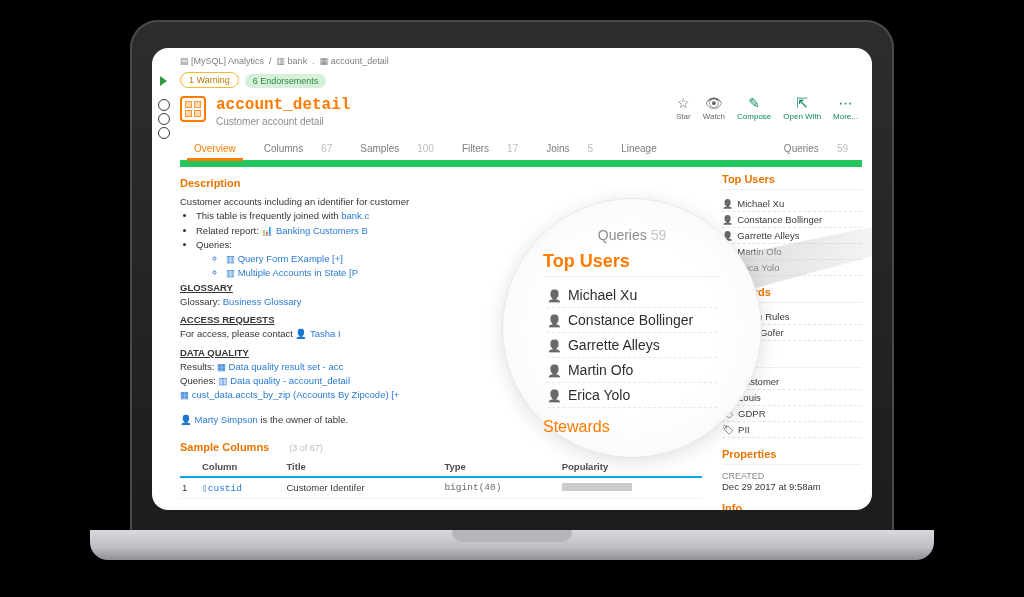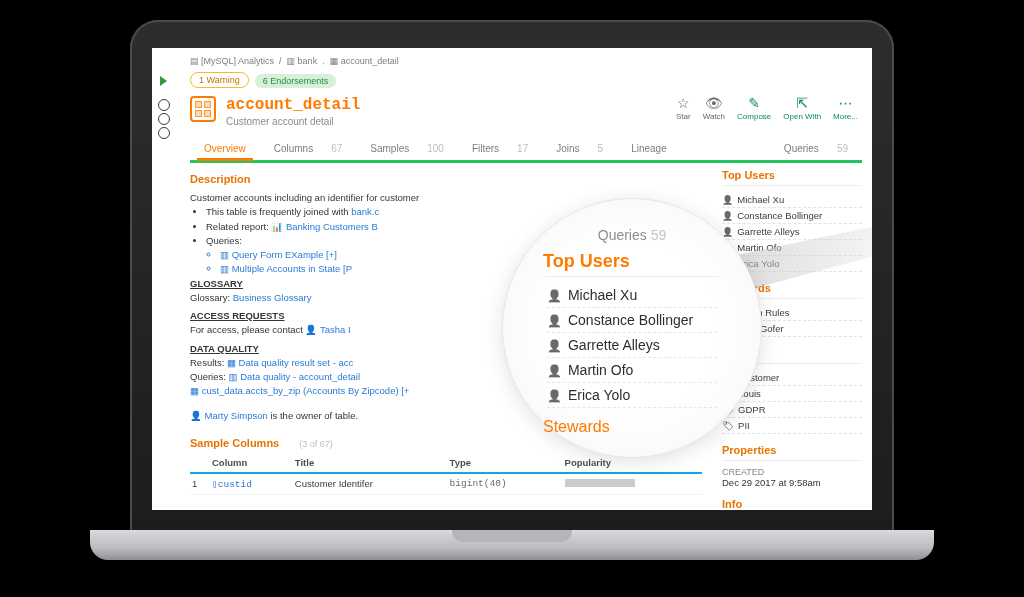--- a/index.html
+++ b/index.html
@@ -10,21 +10,22 @@
     background: linear-gradient(#2d2d2f,#1c1c1e);
     border-radius: 28px 28px 10px 10px;
     padding: 28px 22px 40px 22px;
     box-shadow: inset 0 0 0 2px #4a4a4c;
   }
   .screen {
     width: 100%; height: 100%;
     background: #fff;
     position: relative;
     overflow: hidden;
-    padding: 6px 10px 0 12px;
+    padding: 6px 10px 0 2px;
+    border-radius: 16px;
   }
   .base {
     position: absolute;
     left: 90px; right: 90px; top: 530px; height: 30px;
     background: linear-gradient(#d9dadd,#babcc0 60%,#8f9094);
     border-radius: 0 0 18px 18px;
   }
   .notch {
     position: absolute; left: 50%; top: 0; transform: translateX(-50%);
     width: 120px; height: 12px; background: #b4b6ba;
@@ -45,36 +46,36 @@
   .title-icon div{background:#ffd8b2;border:1px solid #ff9a33;}
   .stoplight { position:absolute; left:6px; top:51px; display:flex; flex-direction:column; gap:2px;}
   .stoplight span{width:12px;height:12px;border-radius:50%;border:1.5px solid;}
   .stop-r{border-color:#e94f3d;} .stop-y{border-color:#f2ba2f;} .stop-g{border-color:#2e9b3f;}
   h1.asset { font-size:16px; font-weight:600; color:#ff7a00; font-family:"Courier New",monospace; }
   .sub { color:#8c8c8c; font-size:10px; margin-top:2px;}
   .actions { margin-left:auto; margin-right:4px; display:flex; gap:12px; text-align:center; font-size:8px; color:#0b8a63;}
   .actions .a { display:flex; flex-direction:column; align-items:center; gap:2px; color:#666;}
   .actions .a.green{color:#0b8a63;}
   .actions .ic{font-size:14px;line-height:14px;}
-  .tabs { display:flex; border-bottom:3px solid #22c55e; margin:10px 0 0 26px; gap:0; }
+  .tabs { display:flex; border-bottom:7px solid #22c55e; margin:10px 0 0 26px; gap:0; }
   .tabs .tab { padding:6px 14px 6px; font-size:10px; color:#7d7d7d; position:relative;}
   .tabs .tab .ct{color:#bdbdbd; margin-left:18px;}
   .tabs .tab.q { margin-left:auto; text-align:right;}
   .tabs .tab.active { color:#ff7a00;}
   .tabs .tab.active::after{content:"";position:absolute;left:10%;right:10%;bottom:-1px;height:3px;background:#ff7a00;}
   
   .body { display:flex; margin-left:26px; margin-top:6px; gap:20px; }
   .maincol { flex:1; }
   .sidecol { width:140px; }
   h3.sect { color:#e87400; font-weight:600; font-size:11px; margin:4px 0 6px; }
   .sidecol h3.sect { border-bottom:1px solid #eee; padding-bottom:4px; margin-top:10px;}
   .sidecol h3.sect:first-child{margin-top:0;}
   .desc { font-size:9.5px; line-height:1.5; color:#353535;}
   .desc ul{margin-left:16px;}
-  .desc ul ul{margin-left:14px; list-style:circle;}
+  .desc ul ul{margin-left:30px; list-style:circle;}
   .link{color:#2a7bd6;}
   .u{ text-decoration:underline; font-weight:600;}
   .list .item{ font-size:9.5px; color:#3b3b3b; padding:2px 0; border-bottom:1px dashed #e3e3e3;}
   .list .item::before{ content:"👤"; font-size:9px; filter:grayscale(1); margin-right:4px;}
   .tags .item::before{content:"🏷"; margin-right:4px;}
   .tags .item{font-size:9.5px;padding:2px 0;border-bottom:1px dashed #e3e3e3;}
   .prop-lbl{font-size:9px;color:#888;margin-top:4px;}
   .prop-val{font-size:9.5px;color:#333;}
   
   .sample-head{font-size:11px;color:#e87400;font-weight:600;margin-top:14px;}

